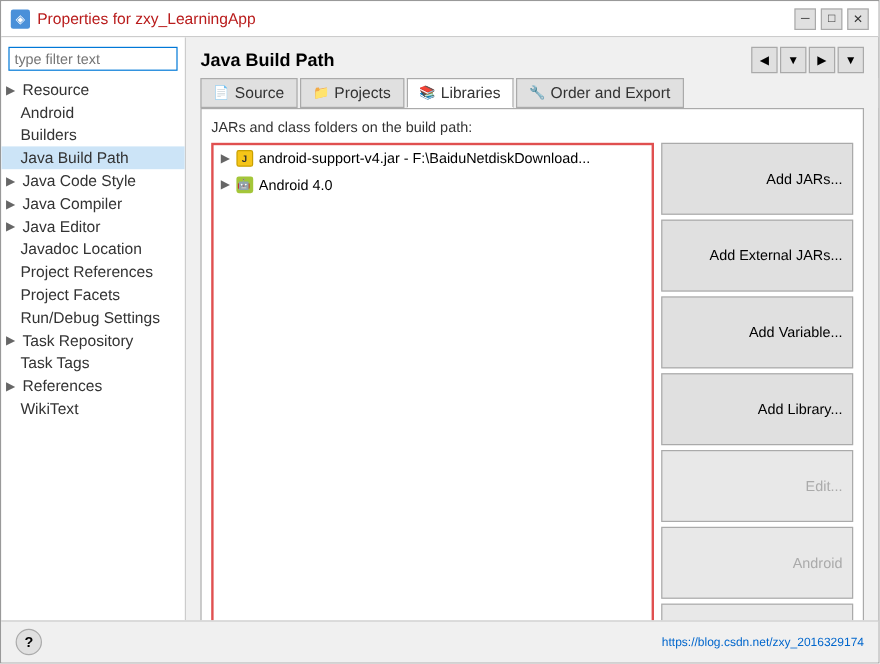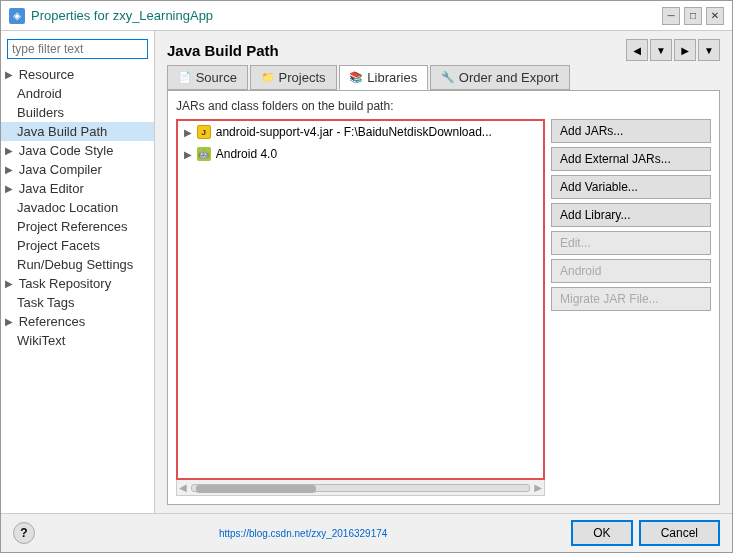--- a/index.html
+++ b/index.html
@@ -2,21 +2,21 @@
 <html><head>
   <meta charset="utf-8">
   <style>
     * { box-sizing: border-box; margin: 0; padding: 0; font-family: 'Segoe UI', Arial, sans-serif; font-size: 13px; }
     body { background: #f0f0f0; width: 733px; height: 553px; overflow: hidden; }
 
     .window { width: 733px; height: 553px; background: #f0f0f0; border: 1px solid #999; display: flex; flex-direction: column; }
 
     .title-bar { background: #fff; display: flex; align-items: center; padding: 4px 8px; border-bottom: 1px solid #ccc; height: 30px; }
     .title-bar-icon { width: 16px; height: 16px; background: #4a90d9; border-radius: 2px; margin-right: 6px; flex-shrink: 0; display: flex; align-items: center; justify-content: center; }
-    .title-bar-text { flex: 1; font-size: 13px; color: #0f766e; }
+    .title-bar-text { flex: 1; font-size: 13px; color: #b91c1c; }
     .title-bar-controls { display: flex; gap: 4px; }
     .title-bar-btn { width: 18px; height: 18px; background: #e0e0e0; border: 1px solid #aaa; cursor: pointer; display: flex; align-items: center; justify-content: center; font-size: 10px; color: #333; }
 
     .content { display: flex; flex: 1; overflow: hidden; }
 
     
     .sidebar { width: 154px; background: #fff; border-right: 1px solid #ccc; overflow-y: auto; padding: 4px 0; }
     .sidebar-search { margin: 4px 6px; }
     .sidebar-search input { width: 100%; border: 1px solid #0078d7; padding: 2px 4px; font-size: 12px; color: #aaa; outline: none; }
     .sidebar-item { padding: 2px 8px 2px 16px; cursor: pointer; display: flex; align-items: center; gap: 4px; color: #333; }
@@ -45,21 +45,21 @@
 
     .tree-panel { flex: 1; border: 2px solid #e05050; background: #fff; overflow-y: auto; overflow-x: hidden; }
     .tree-item { display: flex; align-items: center; padding: 3px 6px; cursor: pointer; gap: 4px; }
     .tree-arrow { font-size: 10px; color: #666; }
     .tree-icon { width: 16px; height: 16px; display: flex; align-items: center; justify-content: center; font-size: 11px; flex-shrink: 0; }
     .jar-icon { background: #f5c518; border: 1px solid #c9a000; border-radius: 2px; font-size: 8px; color: #333; width: 14px; height: 14px; display: flex; align-items: center; justify-content: center; font-weight: bold; }
     .android-icon { background: #a4c639; border-radius: 2px; width: 14px; height: 14px; display: flex; align-items: center; justify-content: center; font-size: 9px; color: #fff; }
     .tree-label { font-size: 12px; color: #000; white-space: nowrap; overflow: hidden; text-overflow: ellipsis; }
 
     .buttons-panel { display: flex; flex-direction: column; gap: 4px; width: 160px; }
-    .action-btn { padding: 4px 8px; border: 1px solid #aaa; background: #e0e0e0; cursor: pointer; font-size: 12px; color: #000; text-align: left; width: 100%; }
+    .action-btn { padding: 22px 8px; border: 1px solid #aaa; background: #e0e0e0; cursor: pointer; font-size: 12px; color: #000; text-align: right; width: 100%; }
     .action-btn:disabled, .action-btn.disabled { background: #e8e8e8; color: #aaa; cursor: default; }
 
     .footer { display: flex; justify-content: space-between; align-items: center; padding: 6px 12px; border-top: 1px solid #ccc; background: #f0f0f0; }
     .footer-left { display: flex; align-items: center; }
     .help-btn { width: 22px; height: 22px; border: 1px solid #aaa; border-radius: 50%; background: #e0e0e0; cursor: pointer; display: flex; align-items: center; justify-content: center; font-size: 12px; font-weight: bold; }
     .footer-right { display: flex; gap: 6px; }
     .footer-btn { padding: 4px 20px; border: 2px solid #0078d7; background: #e0e0e0; cursor: pointer; font-size: 12px; }
     .footer-btn.ok { background: #e0e0e0; }
   </style>
 </head>
@@ -235,19 +235,15 @@
       </div>
 
     </div>
   </div>
 
   <div class="footer">
     <div class="footer-left">
       <button class="help-btn">?</button>
     </div>
     <div style="font-size:10px;color:#0066cc;">https://blog.csdn.net/zxy_2016329174</div>
-    <div class="footer-right">
-      <button class="footer-btn ok">OK</button>
-      <button class="footer-btn">Cancel</button>
-    </div>
   </div>
 
 </div>
 
 </body></html>

